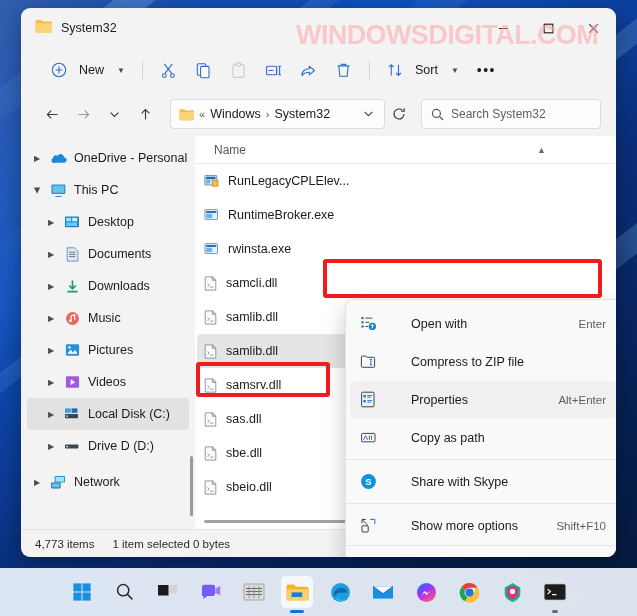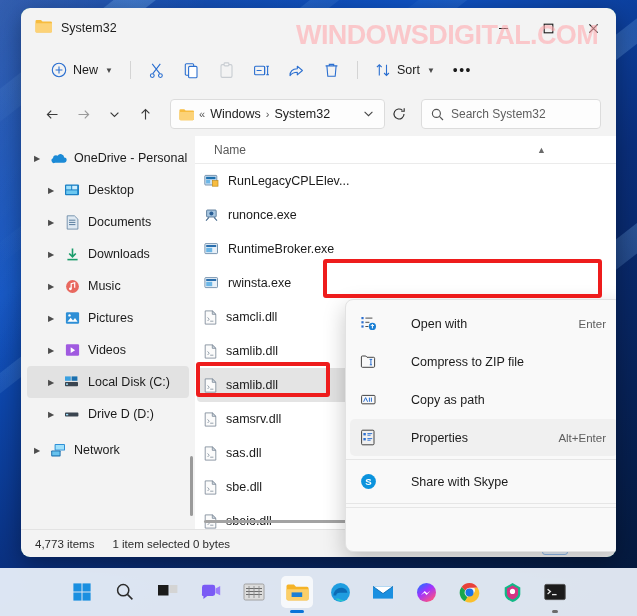--- a/index.html
+++ b/index.html
@@ -92,21 +92,21 @@
     align-items: center;
     padding-left: 22px;
     gap: 2px;
     flex: 0 0 auto;
   }
   .tb-item {
     height: 31px;
     display: flex; align-items: center;
     padding: 0 8px;
     border-radius: 4px;
-    gap: 6px;
+    gap: 12px;
     color: #1b1b1b;
     font-size: 12.5px;
   }
   .tb-item.disabled { opacity: 0.36; }
   .tb-sep {
     width: 1px; height: 18px;
     background: #d4d4d4;
     margin: 0 7px;
   }
   .tb-chev { font-size: 8px; color: #4a4a4a; margin-left: 1px; }
@@ -565,20 +565,31 @@
       <div class="side-item lvl1">
         <span class="side-chev">▶</span>
         <span class="side-ico">
           <svg width="17" height="12" viewBox="0 0 17 12">
             <path d="M5.1 10.8h8.8a2.6 2.6 0 0 0 .3-5.2 3.6 3.6 0 0 0-6.6-1.9A3 3 0 0 0 3 6.2 2.4 2.4 0 0 0 5.1 10.8z" fill="#1b8ad6"></path>
           </svg>
         </span>
         <span class="side-lbl">OneDrive - Personal</span>
       </div>
 
+      <div class="side-item lvl1">
+        <span class="side-chev open">▶</span>
+        <span class="side-ico">
+          <svg width="17" height="15" viewBox="0 0 17 15">
+            <rect x="1.4" y="1.6" width="14" height="9.4" rx="1" fill="#2e8fd6"></rect>
+            <rect x="2.6" y="2.7" width="11.6" height="7" fill="#67c2ee"></rect>
+            <path d="M5.4 12.9h6.2v1.1H5.4z" fill="#2e8fd6"></path>
+          </svg>
+        </span>
+        <span class="side-lbl">This PC</span>
+      </div>
 
       <div class="side-item lvl2">
         <span class="side-chev">▶</span>
         <span class="side-ico">
           <svg width="16" height="14" viewBox="0 0 16 14">
             <rect x="1" y="1.6" width="14" height="10.6" rx="1" fill="#1a7fc4"></rect>
             <rect x="2.2" y="2.8" width="5" height="3.6" fill="#9fe0fb"></rect>
             <rect x="8.2" y="2.8" width="5" height="3.6" fill="#cdeeff"></rect>
             <rect x="2.2" y="7.4" width="11" height="3.6" fill="#6cc8f0"></rect>
           </svg>
@@ -697,33 +708,20 @@
               <rect x="2.1" y="2.8" width="9.4" height="2.4" fill="#1a6fae"></rect>
               <rect x="2.1" y="6" width="4" height="3.4" fill="#6cb6e6"></rect>
               <rect x="8.4" y="6.6" width="5.6" height="5.6" fill="#f7bc3f" stroke="#c08e1e" stroke-width="0.7"></rect>
             </svg>
           </span>
           <span>RunLegacyCPLElev...</span>
         </span>
         <span class="fdate"></span>
       </div>
 
-      <div class="row">
-        <span class="fname">
-          <span style="display:flex;">
-            <svg width="15" height="14" viewBox="0 0 15 14">
-              <rect x="2.6" y="2" width="9.6" height="7" rx="0.8" fill="#a8c6e0" stroke="#44688c" stroke-width="0.8"></rect>
-              <path d="M5 9.4l-3 3.2M10 9.4l3 3.2" stroke="#44688c" stroke-width="1.1"></path>
-              <circle cx="7.4" cy="5.4" r="2" fill="#2b5f95"></circle>
-            </svg>
-          </span>
-          <span>runonce.exe</span>
-        </span>
-        <span class="fdate"></span>
-      </div>
 
       <div class="row">
         <span class="fname">
           <span style="display:flex;">
             <svg width="15" height="14" viewBox="0 0 15 14">
               <rect x="0.9" y="1.6" width="12.6" height="10" rx="0.8" fill="#e7f0f8" stroke="#5c7e9e" stroke-width="0.8"></rect>
               <rect x="2.2" y="3" width="10" height="2" fill="#2b6fae"></rect>
               <rect x="2.2" y="5.8" width="6" height="4.4" fill="#6cb6e6"></rect>
             </svg>
           </span>
@@ -869,60 +867,72 @@
         <span class="ctx-ico">
           <svg width="17" height="16" viewBox="0 0 17 16">
             <path d="M1.4 3a1 1 0 0 1 1-1h3.4l1.2 1.3h6.6a1 1 0 0 1 1 1v8a1 1 0 0 1-1 1H2.4a1 1 0 0 1-1-1z" fill="none" stroke="#3b3b3b" stroke-width="0.95"></path>
             <path d="M9.6 5.4h2.6M10.9 5.4v5.4M9.8 10.8h2.2" stroke="#2b6fd0" stroke-width="1"></path>
           </svg>
         </span>
         <span class="ctx-lbl">Compress to ZIP file</span>
         <span class="ctx-acc"></span>
       </div>
 
-      <div class="ctx-item">
-        <span class="ctx-ico">
-          <svg width="17" height="16" viewBox="0 0 17 16">
-            <rect x="1.6" y="3.4" width="13.4" height="8.4" rx="0.9" fill="none" stroke="#3b3b3b" stroke-width="0.95"></rect>
-            <path d="M3.6 9.8l2-4.2 2 4.2" stroke="#2b6fd0" stroke-width="1" fill="none"></path>
-            <path d="M9.4 5.6v4.2M11.4 5.6v4.2" stroke="#2b6fd0" stroke-width="1"></path>
-          </svg>
-        </span>
-        <span class="ctx-lbl">Copy as path</span>
-        <span class="ctx-acc"></span>
-      </div>
-
       <div class="ctx-item hl">
         <span class="ctx-ico">
           <svg width="16" height="17" viewBox="0 0 16 17">
             <rect x="1.6" y="1.2" width="12.4" height="14.6" rx="1.1" fill="none" stroke="#3b3b3b" stroke-width="0.95"></rect>
             <rect x="3.4" y="4" width="2.4" height="2.4" fill="#2b6fd0"></rect>
             <rect x="3.4" y="9" width="2.4" height="2.4" fill="#2b6fd0"></rect>
             <path d="M7.4 4.6h4.8M7.4 6.2h3.2M7.4 9.6h4.8M7.4 11.2h3.2" stroke="#2b6fd0" stroke-width="0.95"></path>
           </svg>
         </span>
         <span class="ctx-lbl">Properties</span>
         <span class="ctx-acc">Alt+Enter</span>
       </div>
 
+      <div class="ctx-item">
+        <span class="ctx-ico">
+          <svg width="17" height="16" viewBox="0 0 17 16">
+            <rect x="1.6" y="3.4" width="13.4" height="8.4" rx="0.9" fill="none" stroke="#3b3b3b" stroke-width="0.95"></rect>
+            <path d="M3.6 9.8l2-4.2 2 4.2" stroke="#2b6fd0" stroke-width="1" fill="none"></path>
+            <path d="M9.4 5.6v4.2M11.4 5.6v4.2" stroke="#2b6fd0" stroke-width="1"></path>
+          </svg>
+        </span>
+        <span class="ctx-lbl">Copy as path</span>
+        <span class="ctx-acc"></span>
+      </div>
+
       <div class="ctx-divider"></div>
 
       <div class="ctx-item">
         <span class="ctx-ico">
           <svg width="17" height="17" viewBox="0 0 17 17">
             <circle cx="8.5" cy="8.5" r="7.4" fill="#0b93dd"></circle>
             <text x="8.5" y="12.2" font-family="Liberation Sans, sans-serif" font-size="9.6" font-weight="bold" fill="#fff" text-anchor="middle">S</text>
           </svg>
         </span>
         <span class="ctx-lbl">Share with Skype</span>
         <span class="ctx-acc"></span>
       </div>
 
       <div class="ctx-divider"></div>
 
+      <div class="ctx-item">
+        <span class="ctx-ico">
+          <svg width="17" height="17" viewBox="0 0 17 17">
+            <path d="M2 6.2V2.4h3.8" fill="none" stroke="#3b3b3b" stroke-width="1"></path>
+            <path d="M2.4 2.8l5.4 5.4" stroke="#3b3b3b" stroke-width="1"></path>
+            <rect x="2" y="8.8" width="6.2" height="6.2" rx="0.9" fill="none" stroke="#3b3b3b" stroke-width="1"></rect>
+            <path d="M10.2 2.4h4.6v4.6" fill="none" stroke="#2b6fd0" stroke-width="1"></path>
+          </svg>
+        </span>
+        <span class="ctx-lbl">Show more options</span>
+        <span class="ctx-acc">Shift+F10</span>
+      </div>
 
       <div id="ctx-iconrow">
         <div class="ctx-ibtn">
           
         </div>
         <div class="ctx-ibtn">
           
         </div>
         <div class="ctx-ibtn">
           

